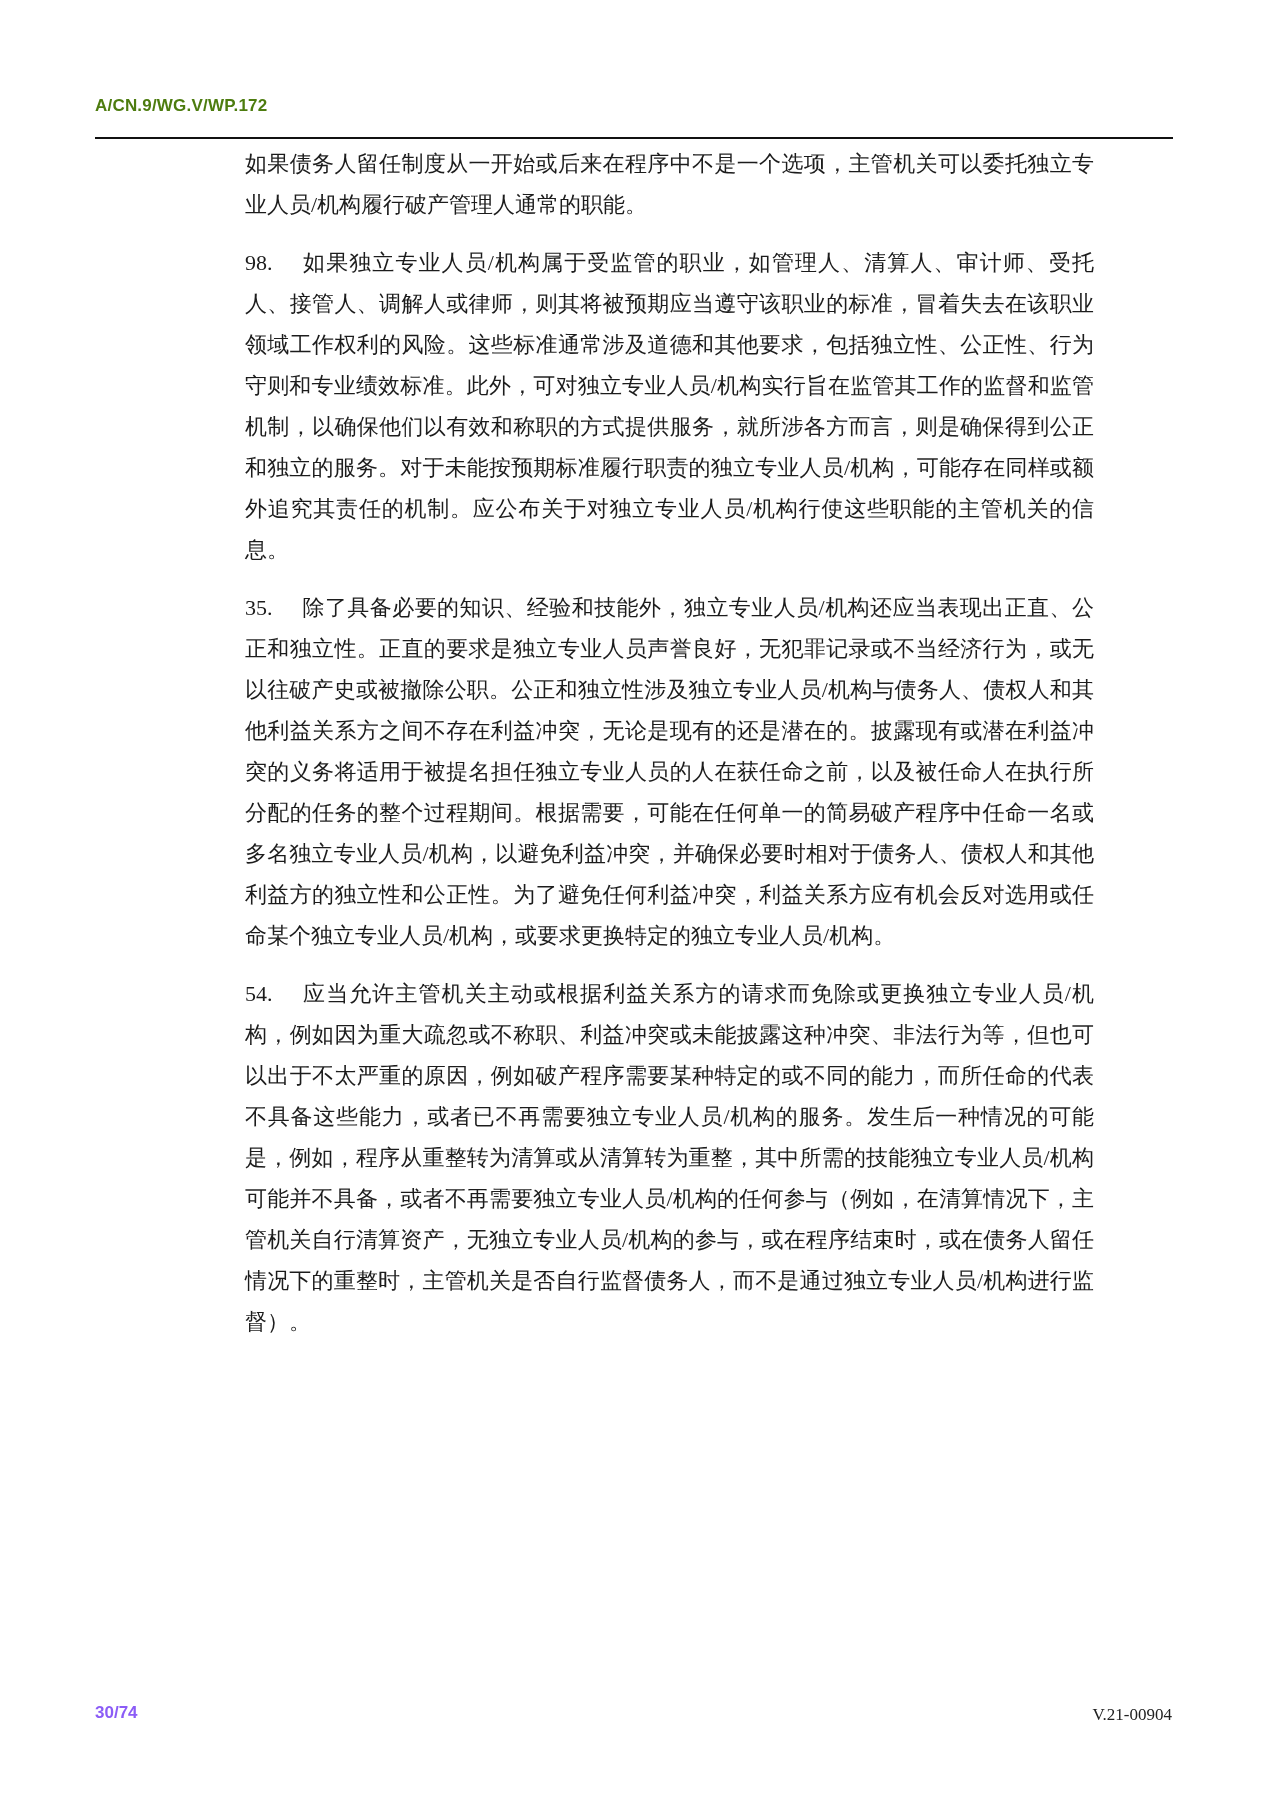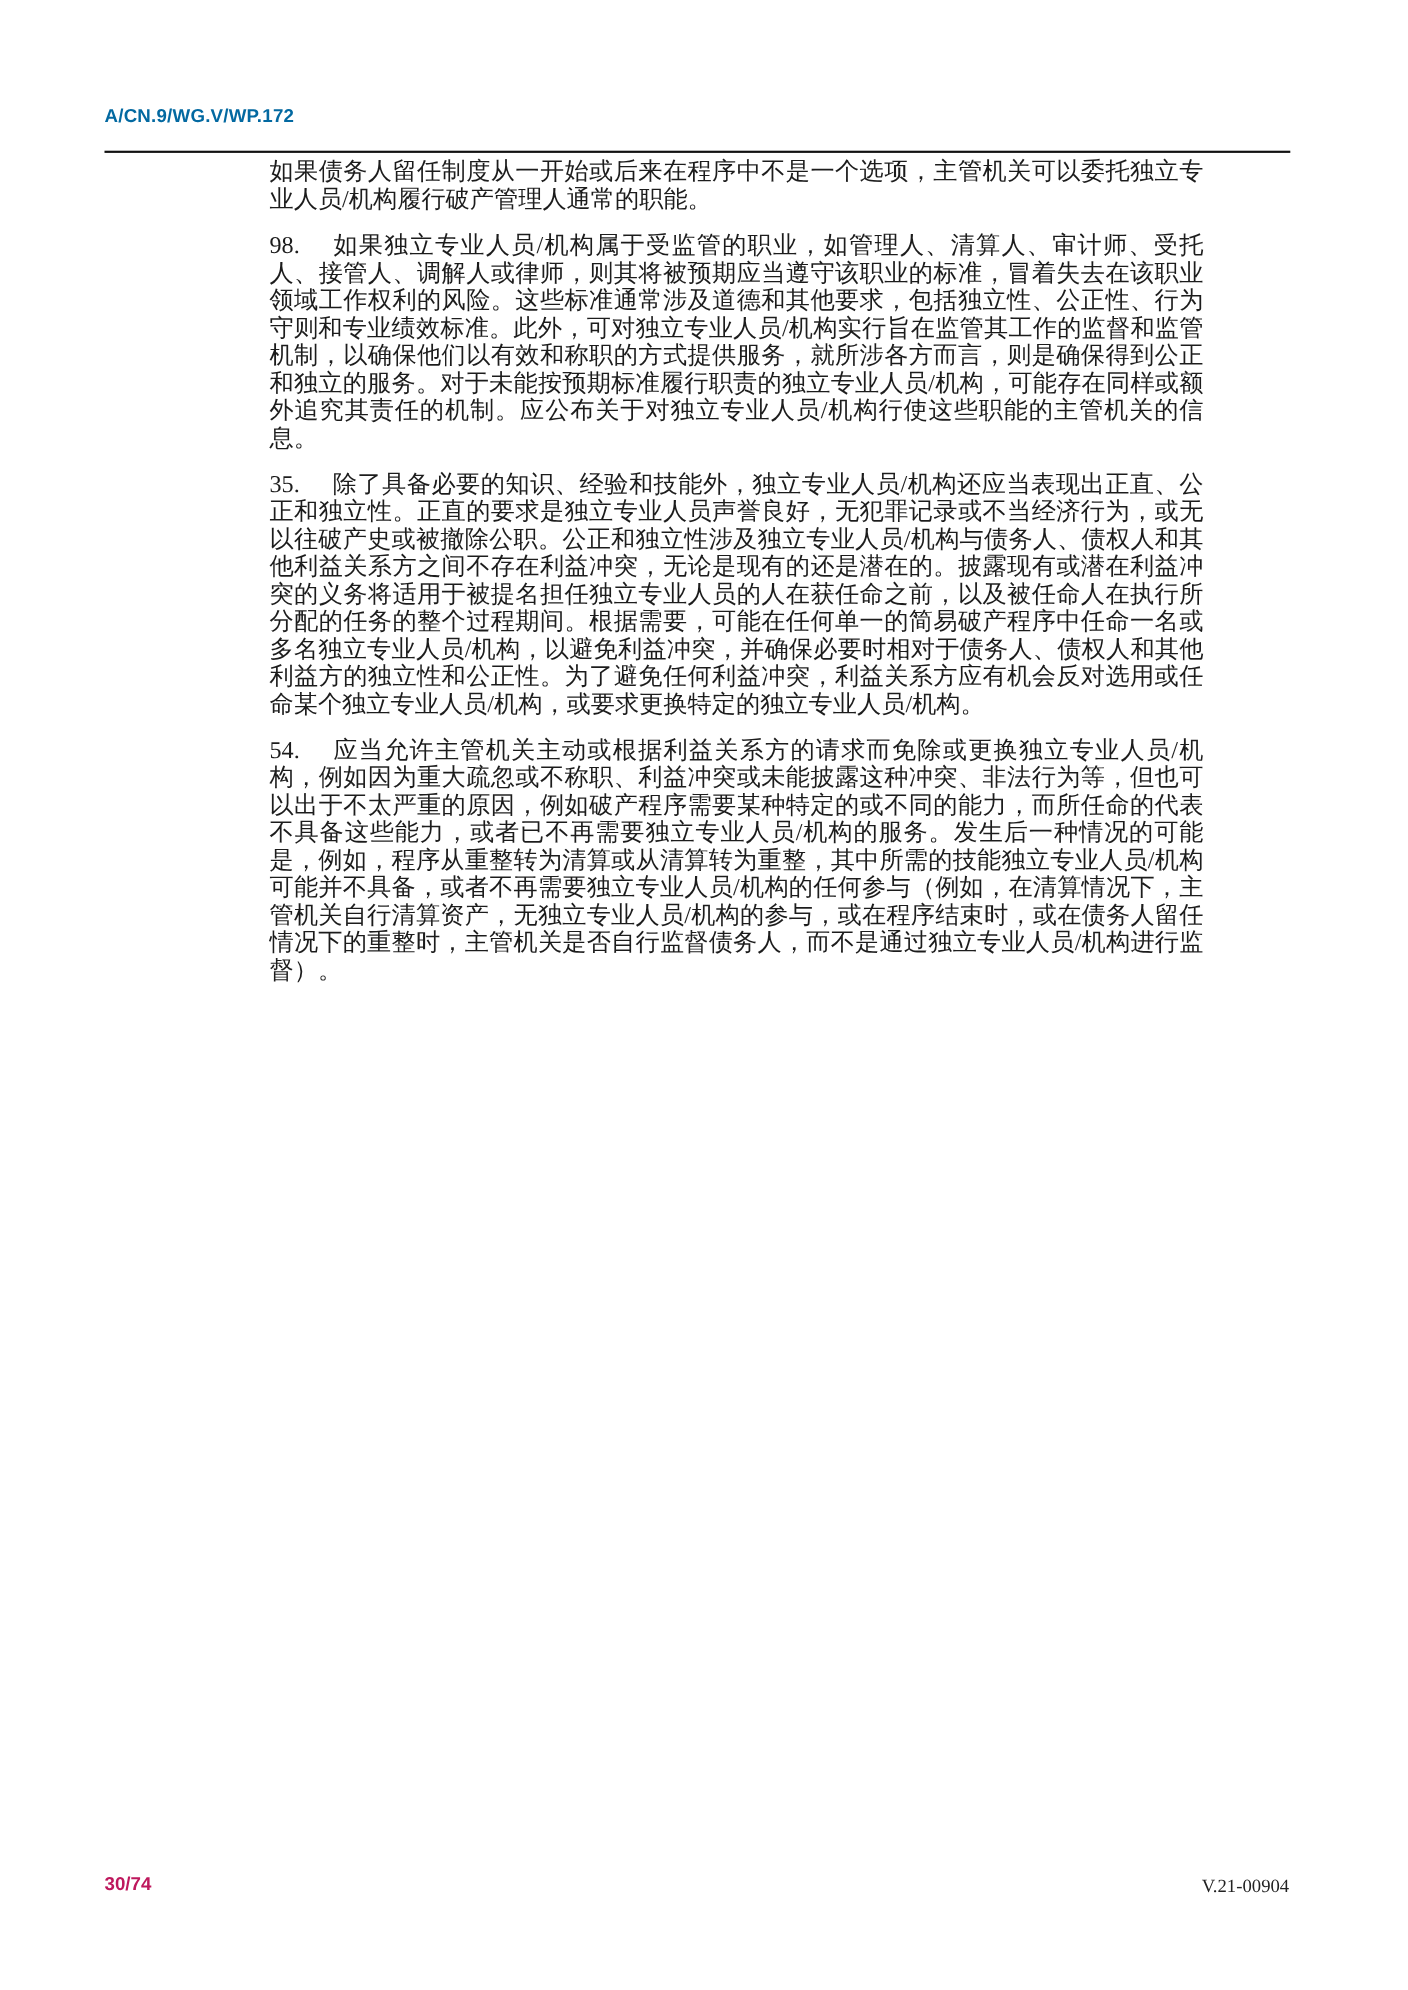--- a/index.html
+++ b/index.html
@@ -17,56 +17,56 @@
     color: #1a1a1a;
   }
   .doc-symbol {
     position: absolute;
     left: 95px;
     top: 96px;
     font-family: "Liberation Sans", "DejaVu Sans", sans-serif;
     font-weight: bold;
     font-size: 17px;
     letter-spacing: 0.2px;
-    color: #0369a1;
+    color: #4d7c0f;
   }
   .header-rule {
     position: absolute;
     left: 95px;
     top: 137px;
     width: 1078px;
     height: 2px;
     background: #111111;
   }
   .body-col {
     position: absolute;
     left: 245px;
     top: 143px;
     width: 849px;
   }
   .body-col p {
     margin: 0 0 17px 0;
     font-size: 22px;
-    line-height: 25px;
+    line-height: 41px;
     text-align: justify;
     text-justify: inter-ideograph;
     color: #1c1c1c;
   }
   .pnum {
     display: inline-block;
     min-width: 57px;
   }
   .footer-left {
     position: absolute;
     left: 95px;
     top: 1703px;
     font-family: "Liberation Sans", "DejaVu Sans", sans-serif;
     font-weight: bold;
     font-size: 17px;
-    color: #be185d;
+    color: #8b5cf6;
   }
   .footer-right {
     position: absolute;
     right: 108px;
     top: 1705px;
     font-family: "Liberation Serif", "DejaVu Serif", serif;
     font-size: 17px;
     color: #222222;
   }
 </style>

